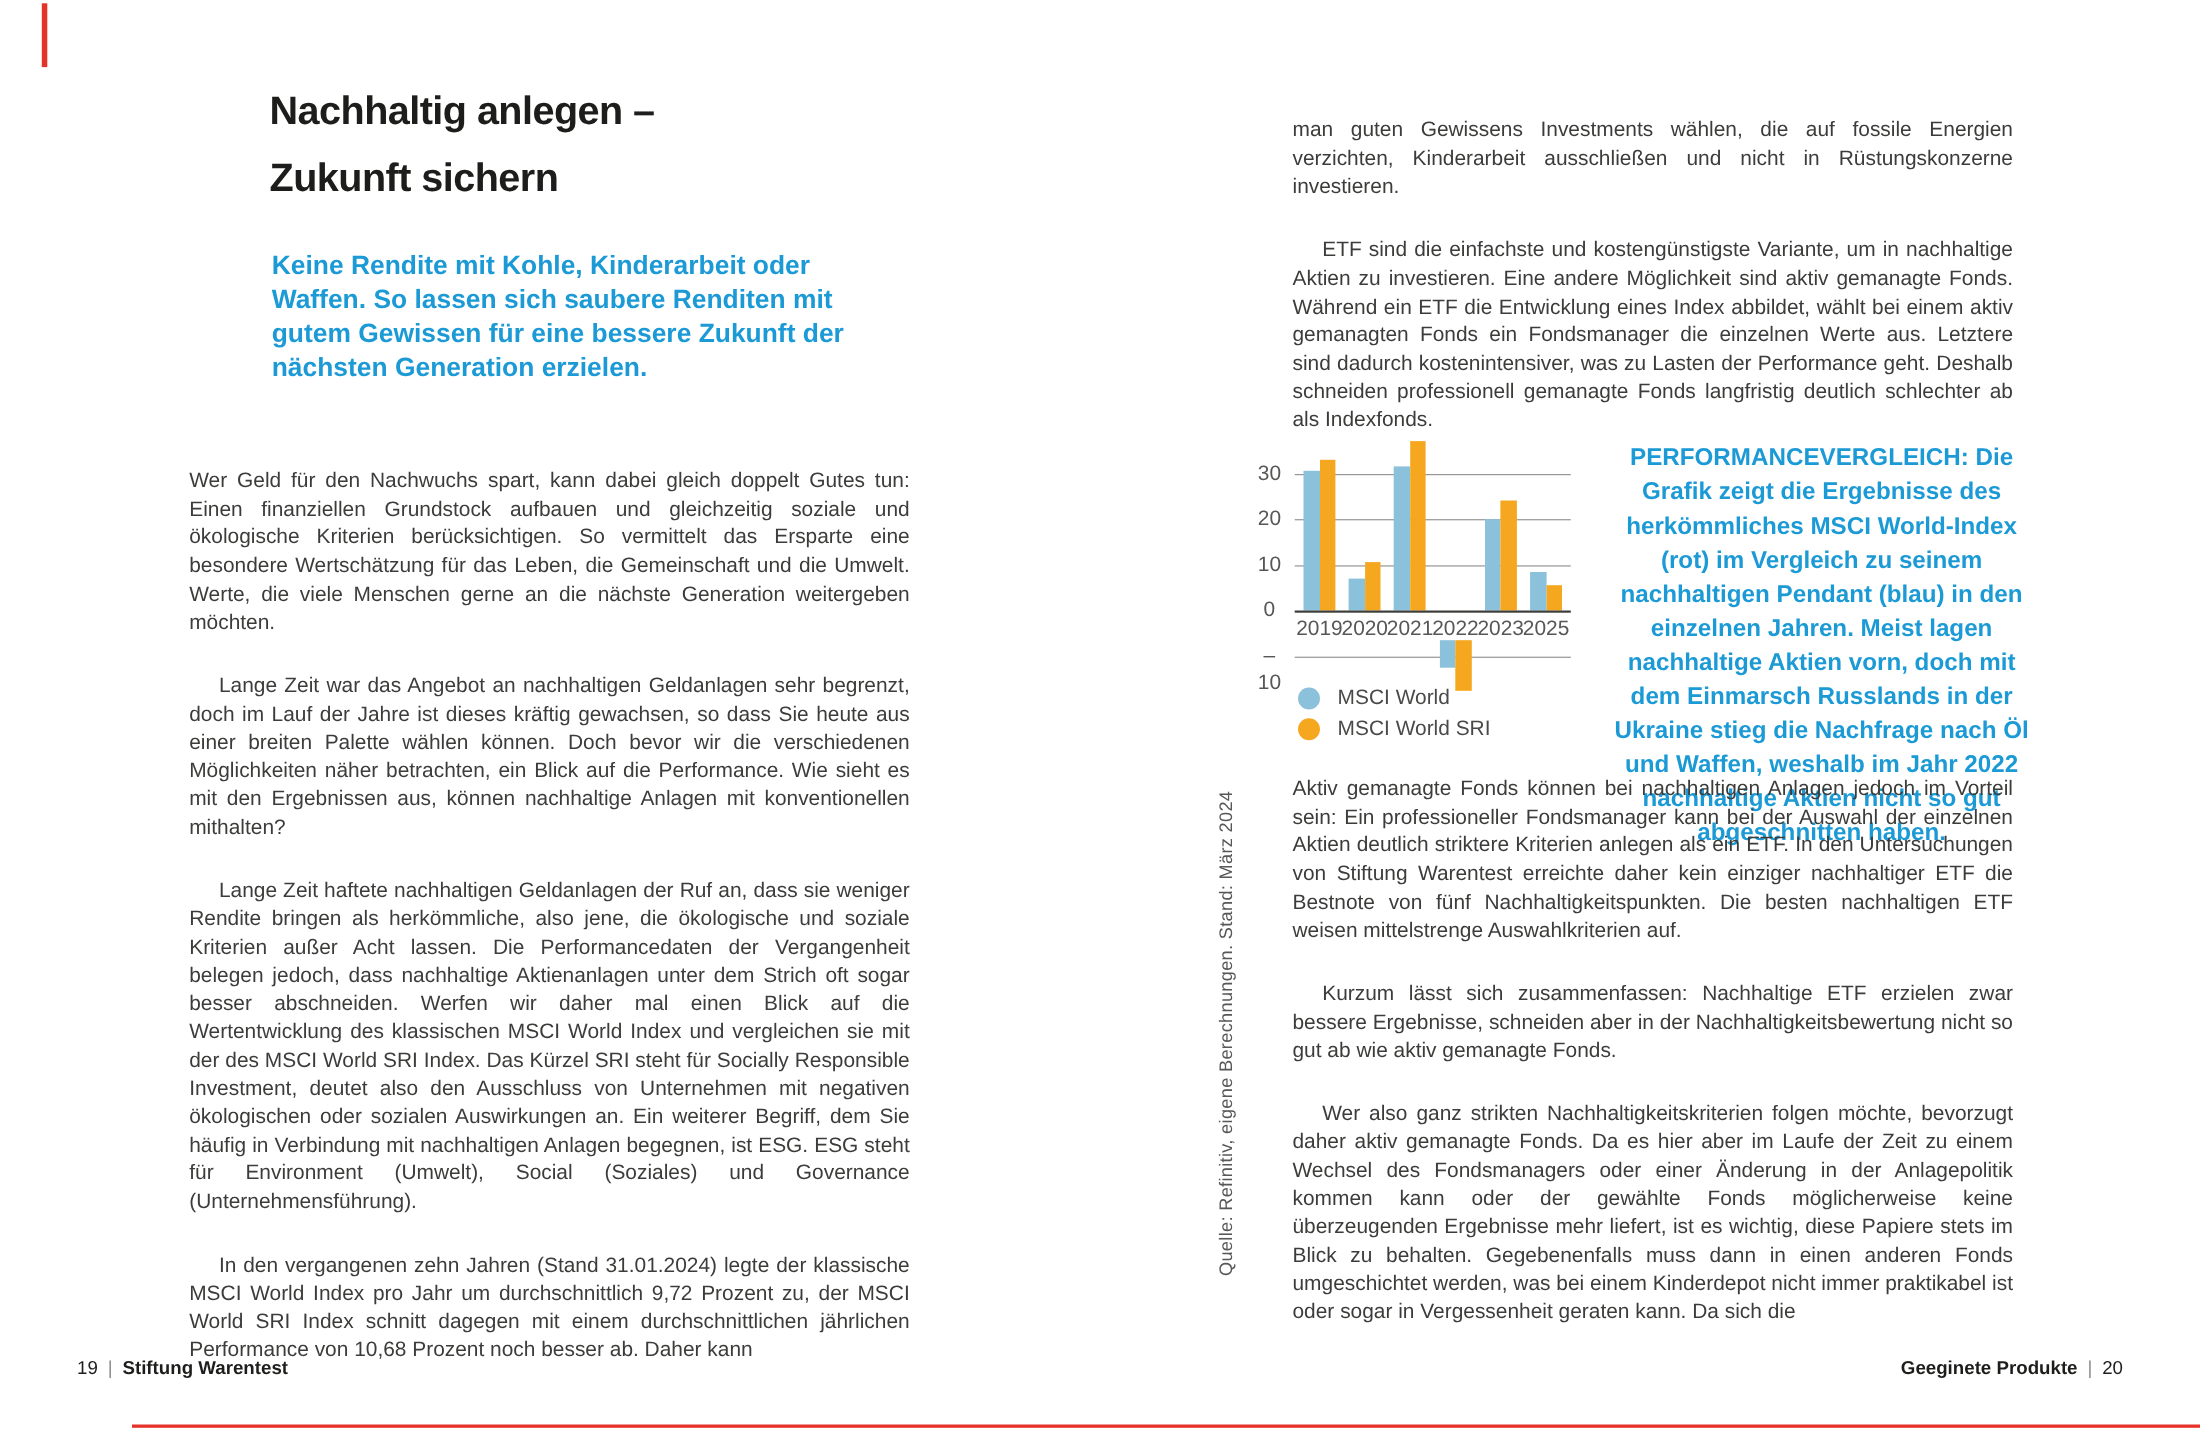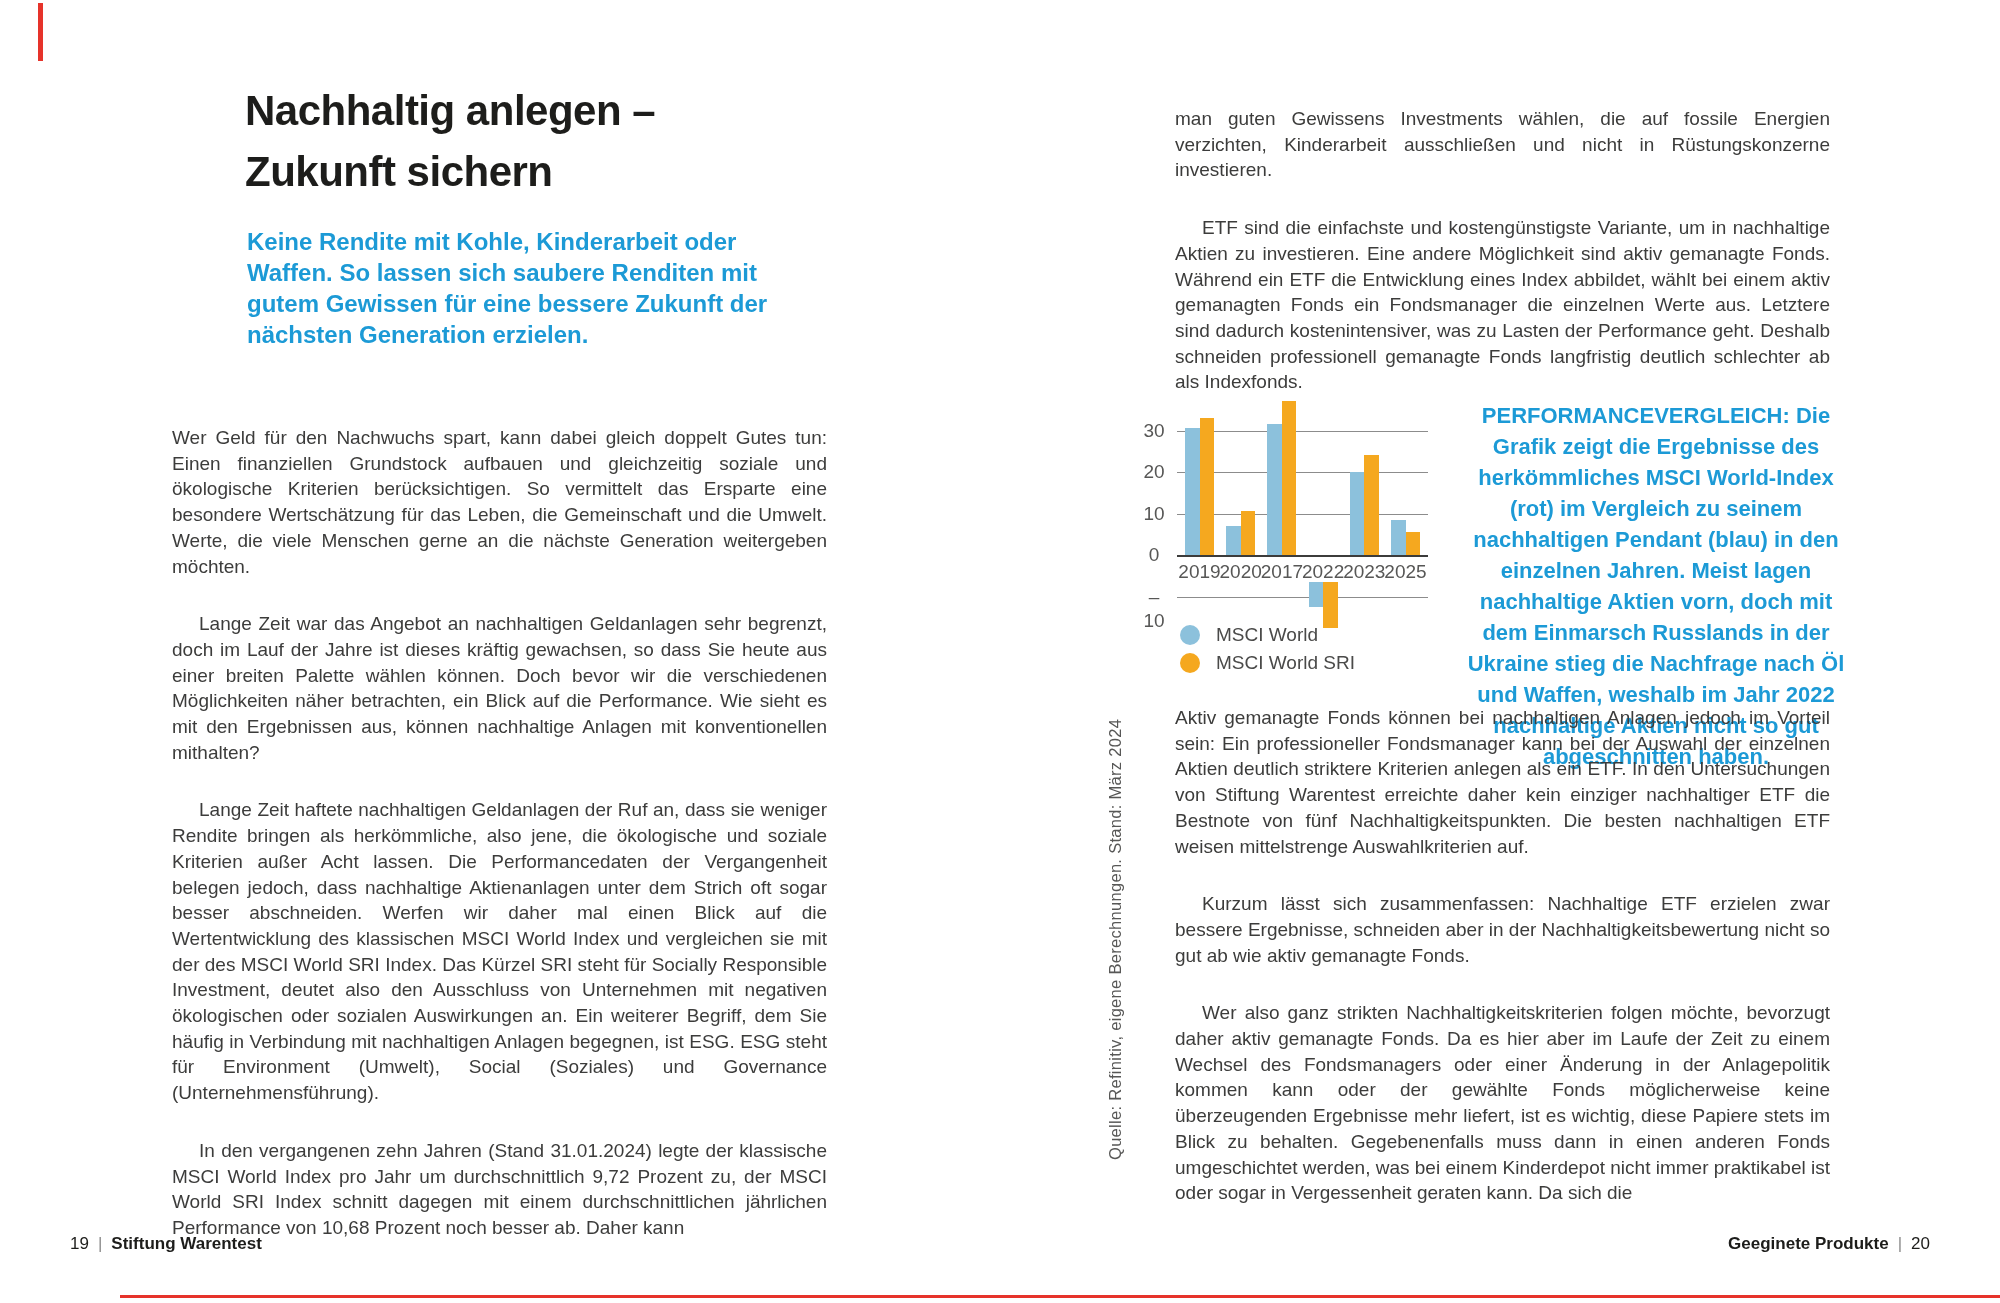--- a/index.html
+++ b/index.html
@@ -4,21 +4,21 @@
 <style>
   html,body{margin:0;padding:0;background:#ffffff;}
   .spread{
     position:relative;width:2000px;height:1303px;background:#ffffff;
     font-family:"Liberation Sans",sans-serif;color:#3c3c3b;overflow:hidden;
   }
   .abs{position:absolute;}
 
   
   .title{
-    left:245px;top:80px;font-size:42px;line-height:61px;font-weight:700;
+    left:245px;top:70px;font-size:36px;line-height:61px;font-weight:700;
     letter-spacing:-0.5px;color:#1d1d1b;
   }
   .standfirst{
     left:247px;top:226px;width:525px;font-size:24px;line-height:31px;font-weight:700;
   }
 
   .body-col{width:655px;font-size:19px;line-height:25.7px;text-align:justify;}
   .body-col p{margin:0;}
   .body-col p.indent{text-indent:27px;margin-top:32px;}
   #left-body{left:172px;top:425px;}
@@ -102,21 +102,21 @@
         <div class="gridline" style="top: 201.5px;"></div>
         <div class="ytick" style="top: 189.5px;">– 10</div>
         <div class="bar" style="width: 14.5px; left: 45px; background: rgb(140, 193, 220); top: 33.425px; height: 126.575px;"></div>
         <div class="bar" style="width: 14.5px; left: 59.5px; background: rgb(245, 168, 31); top: 23.05px; height: 136.95px;"></div>
         <div class="xtick" style="left: 29.5px;">2019</div>
         <div class="bar" style="width: 14.5px; left: 86.2px; background: rgb(140, 193, 220); top: 130.95px; height: 29.05px;"></div>
         <div class="bar" style="width: 14.5px; left: 100.7px; background: rgb(245, 168, 31); top: 116.425px; height: 43.575px;"></div>
         <div class="xtick" style="left: 70.7px;">2020</div>
         <div class="bar" style="width: 14.5px; left: 127.4px; background: rgb(140, 193, 220); top: 29.275px; height: 130.725px;"></div>
         <div class="bar" style="width: 14.5px; left: 141.9px; background: rgb(245, 168, 31); top: 6.45px; height: 153.55px;"></div>
-        <div class="xtick" style="left: 111.9px;">2017</div>
+        <div class="xtick" style="left: 111.9px;">2021</div>
         <div class="bar" style="width: 14.5px; left: 168.6px; background: rgb(140, 193, 220); top: 187px; height: 24.875px;"></div>
         <div class="bar" style="width: 14.5px; left: 183.1px; background: rgb(245, 168, 31); top: 187px; height: 45.625px;"></div>
         <div class="xtick" style="left: 153.1px;">2022</div>
         <div class="bar" style="width: 14.5px; left: 209.8px; background: rgb(140, 193, 220); top: 77px; height: 83px;"></div>
         <div class="bar" style="width: 14.5px; left: 224.3px; background: rgb(245, 168, 31); top: 60.4px; height: 99.6px;"></div>
         <div class="xtick" style="left: 194.3px;">2023</div>
         <div class="bar" style="width: 14.5px; left: 251px; background: rgb(140, 193, 220); top: 124.725px; height: 35.275px;"></div>
         <div class="bar" style="width: 14.5px; left: 265.5px; background: rgb(245, 168, 31); top: 137.175px; height: 22.825px;"></div>
         <div class="xtick" style="left: 235.5px;">2025</div>
       </div>

